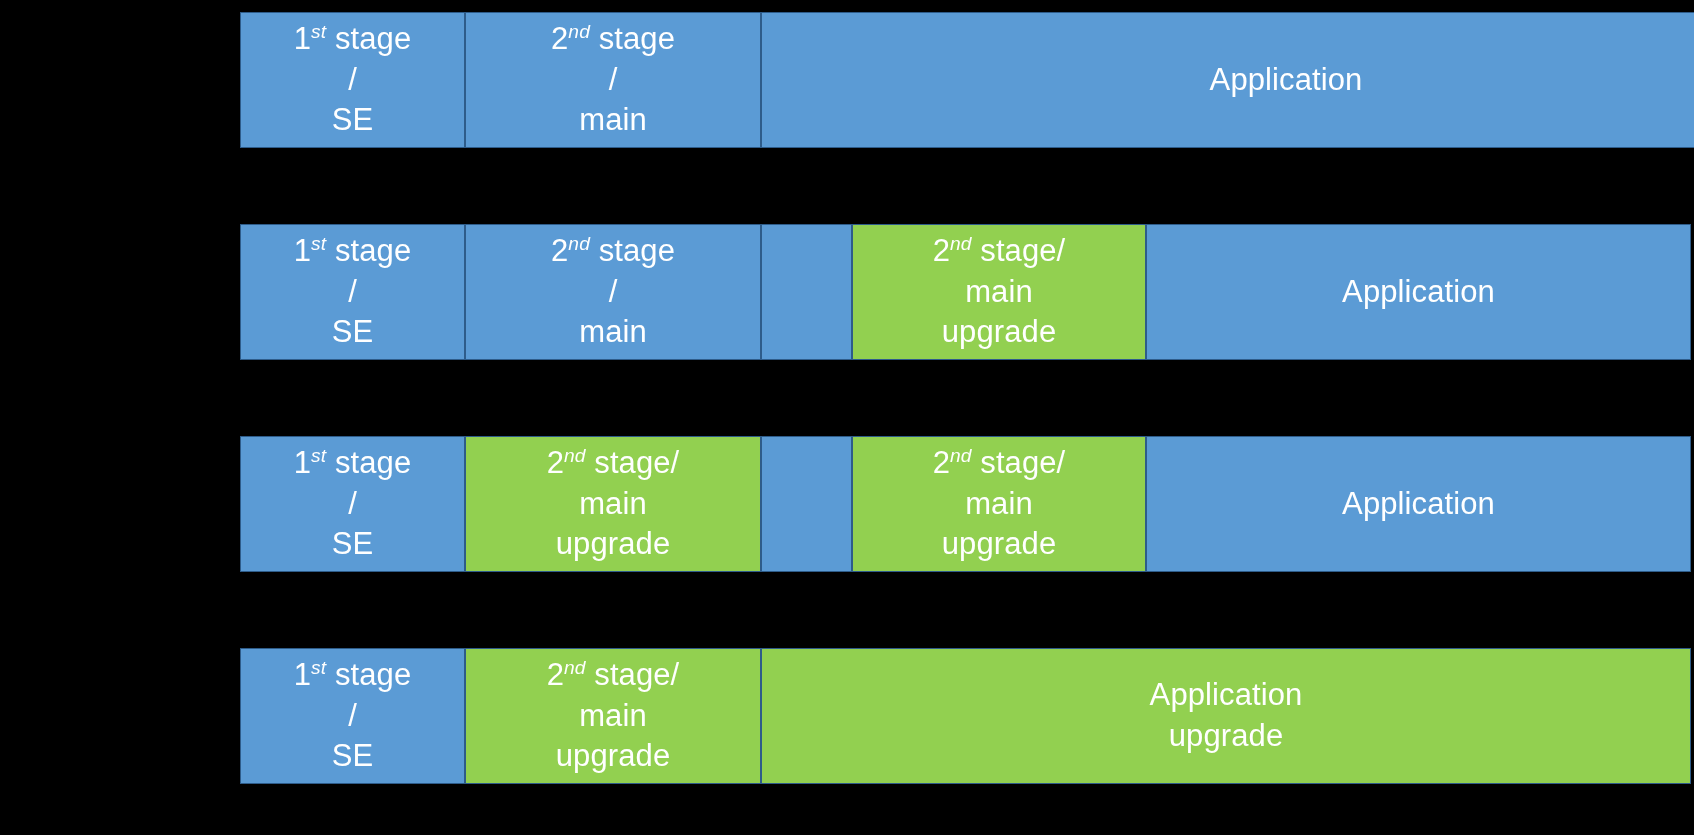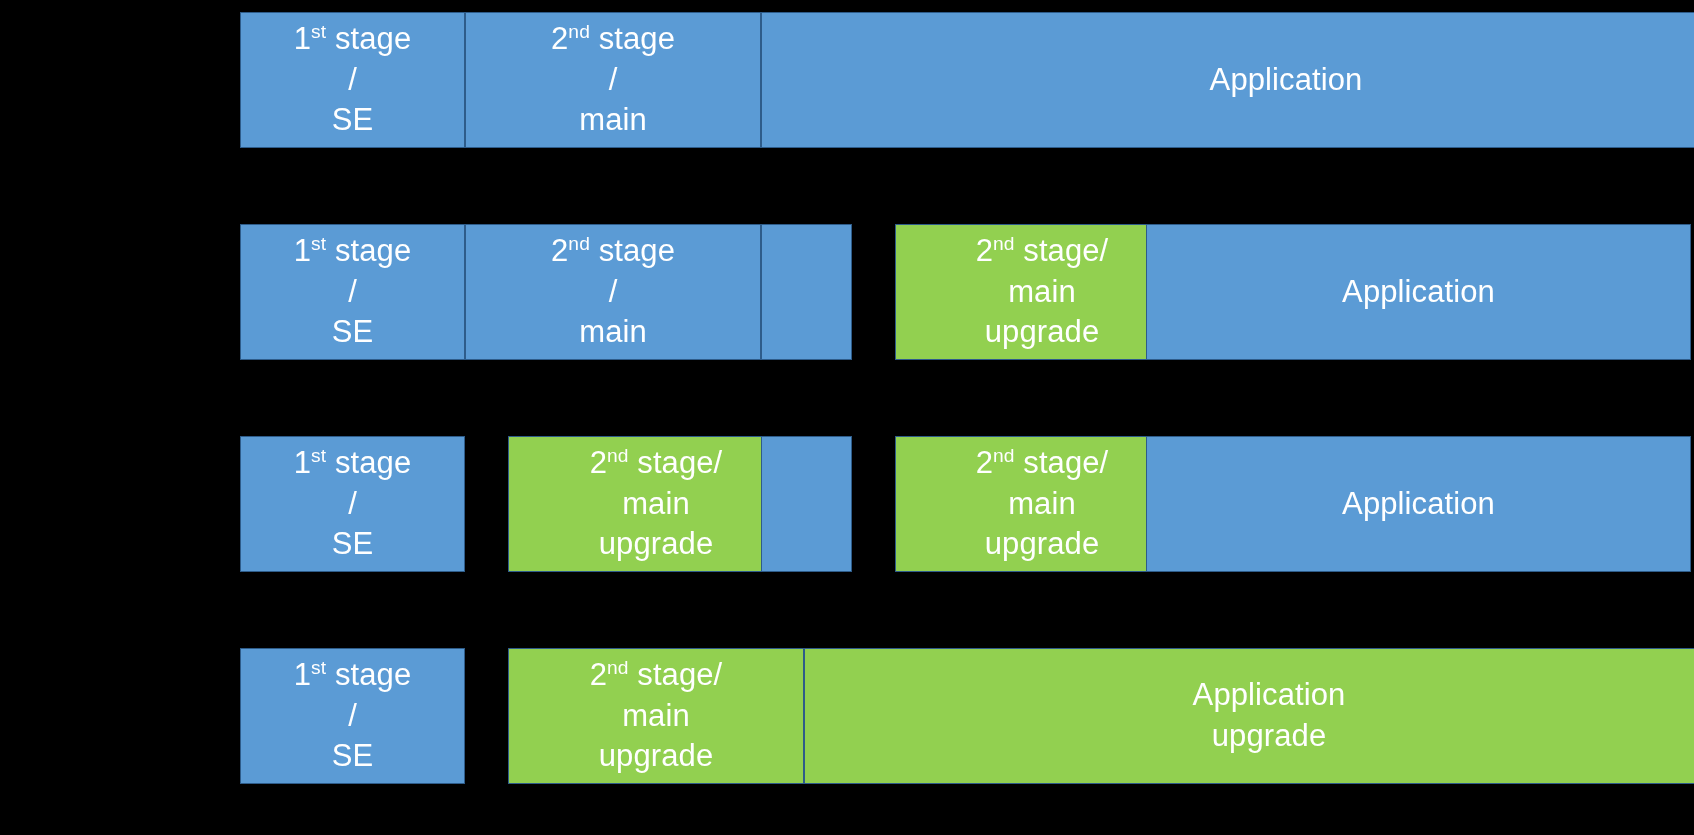--- a/index.html
+++ b/index.html
@@ -35,26 +35,27 @@
     align-items: center;
     justify-content: center;
     color: #FFFFFF;
     font-size: 31px;
     line-height: 1.32;
     text-align: center;
     white-space: pre-line;
     letter-spacing: 0.1px;
   }
   .seg.blue  { background: #5B9BD5; }
-  .seg.green { background: #92D050; margin-left: 43px; }
+  .seg.green { background: #92D050; }
   .seg .label { display: block; }
   .seg sup {
     font-size: 0.62em;
     vertical-align: super;
     line-height: 0;
+    font-style: italic;
   }
   .seg.empty { }
 </style>
 </head>
 <body>
 
 <div id="canvas" style="background: rgb(0, 0, 0);">
     <div class="row" style="top: 12px; height: 136px;">
       <div class="seg blue" style="left: 240px; width: 225px; background: rgb(91, 155, 213); border-color: rgb(46, 92, 138); color: rgb(255, 255, 255);"><div><span class="label">1<sup>st</sup> stage</span><span class="label">/</span><span class="label">SE</span></div></div>
       <div class="seg blue" style="left: 465px; width: 296px; background: rgb(91, 155, 213); border-color: rgb(46, 92, 138); color: rgb(255, 255, 255);"><div><span class="label">2<sup>nd</sup> stage</span><span class="label">/</span><span class="label">main</span></div></div>

